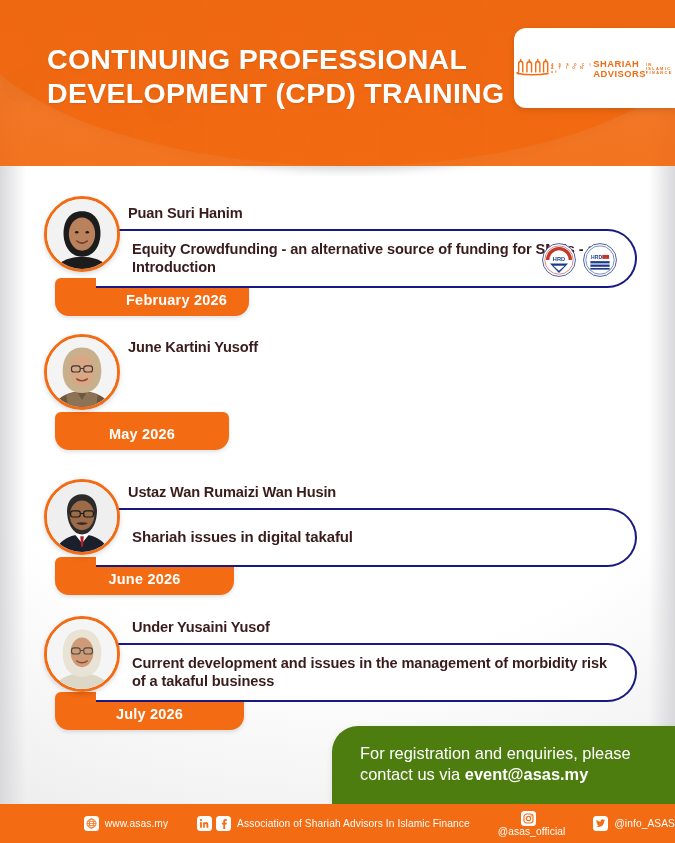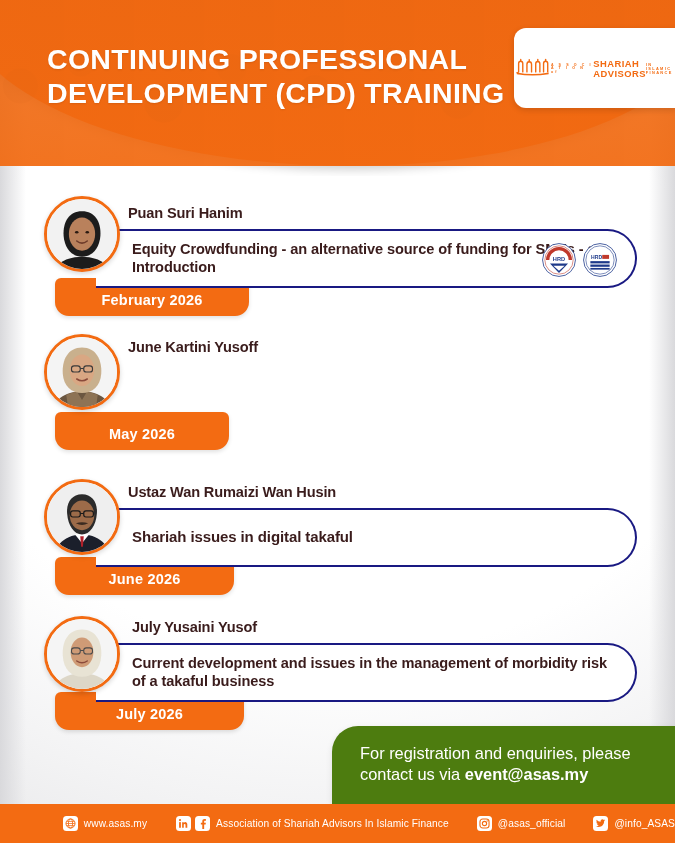--- a/index.html
+++ b/index.html
@@ -93,21 +93,21 @@
     position:absolute;left:55px;top:82px;height:38px;
     background:#F36B12;border-radius:6px 6px 14px 14px;
     display:flex;align-items:center;justify-content:center;
     padding:0 22px;min-width:150px;
     box-shadow:0 2px 4px rgba(0,0,0,.12);
   }
   .date-badge span{
     color:#ffffff;font-weight:bold;font-size:14.5px;letter-spacing:.2px;
     position:relative;top:3px;
   }
-  .entry-1 .date-badge{left:55px;min-width:150px;}
+  .entry-1 .date-badge{left:55px;min-width:150px;justify-content:flex-end;}
   .entry-2 .date-badge{left:55px;min-width:130px;}
   .entry-3 .date-badge{left:55px;min-width:135px;}
   .entry-4 .date-badge{left:55px;min-width:145px;}
 
   .card{
     position:absolute;left:96px;top:33px;right:38px;height:59px;
     background:#ffffff;
     border:2.5px solid #191982;
     border-radius:0 30px 30px 0;
     border-left:none;
@@ -164,21 +164,21 @@
   }
   .f-item{display:flex;align-items:center;color:#ffffff;font-size:10.2px;letter-spacing:.1px;}
   .f-ico{
     width:15px;height:15px;background:#ffffff;border-radius:3.5px;
     display:inline-flex;align-items:center;justify-content:center;margin-right:6px;flex:none;
   }
   .f-ico svg{display:block;}
   .f-1{margin-left:30px;}
   .f-2{margin-left:29px;}
   .f-2 .f-ico+.f-ico{margin-left:-2px;}
-  .f-3{margin-left:28px;}
+  .f-3{margin-left:28px;flex-direction:column;}
   .f-4{margin-left:28px;}
   .f-label{white-space:nowrap;}
 </style>
 </head>
 <body>
 
 <div class="poster">
 
   <div class="page-bg"></div>
 
@@ -313,21 +313,21 @@
         <rect width="80" height="80" fill="#f5f5f5"></rect>
         <path d="M40 62 C14 62 6 80 6 80 L74 80 C74 80 66 62 40 62Z" fill="#ddd7c8"></path>
         <path d="M40 12 C24 12 17 26 18 42 C19 58 28 66 40 66 C52 66 61 58 62 42 C63 26 56 12 40 12Z" fill="#e8e3d4"></path>
         <ellipse cx="40" cy="38" rx="13" ry="17" fill="#cf9b76"></ellipse>
         <rect x="28" y="33" width="10" height="7" rx="3" fill="none" stroke="#4a4a4a" stroke-width="1.2"></rect>
         <rect x="42" y="33" width="10" height="7" rx="3" fill="none" stroke="#4a4a4a" stroke-width="1.2"></rect>
         <path d="M38 36 L42 36" stroke="#4a4a4a" stroke-width="1.2"></path>
         <path d="M34 48 Q40 52 46 48" stroke="#8a4a3a" stroke-width="1.7" fill="none" stroke-linecap="round"></path>
       </svg>
     </div>
-    <div class="speaker-name">July Yusaini Yusof</div>
+    <div class="speaker-name">Under Yusaini Yusof</div>
   </div>
 
   <div class="reg">
     <div class="reg-text">
       <span>For registration and enquiries, please</span><br>
       <span>contact us via </span><b>event@asas.my</b>
     </div>
   </div>
 
   <div class="footer">

